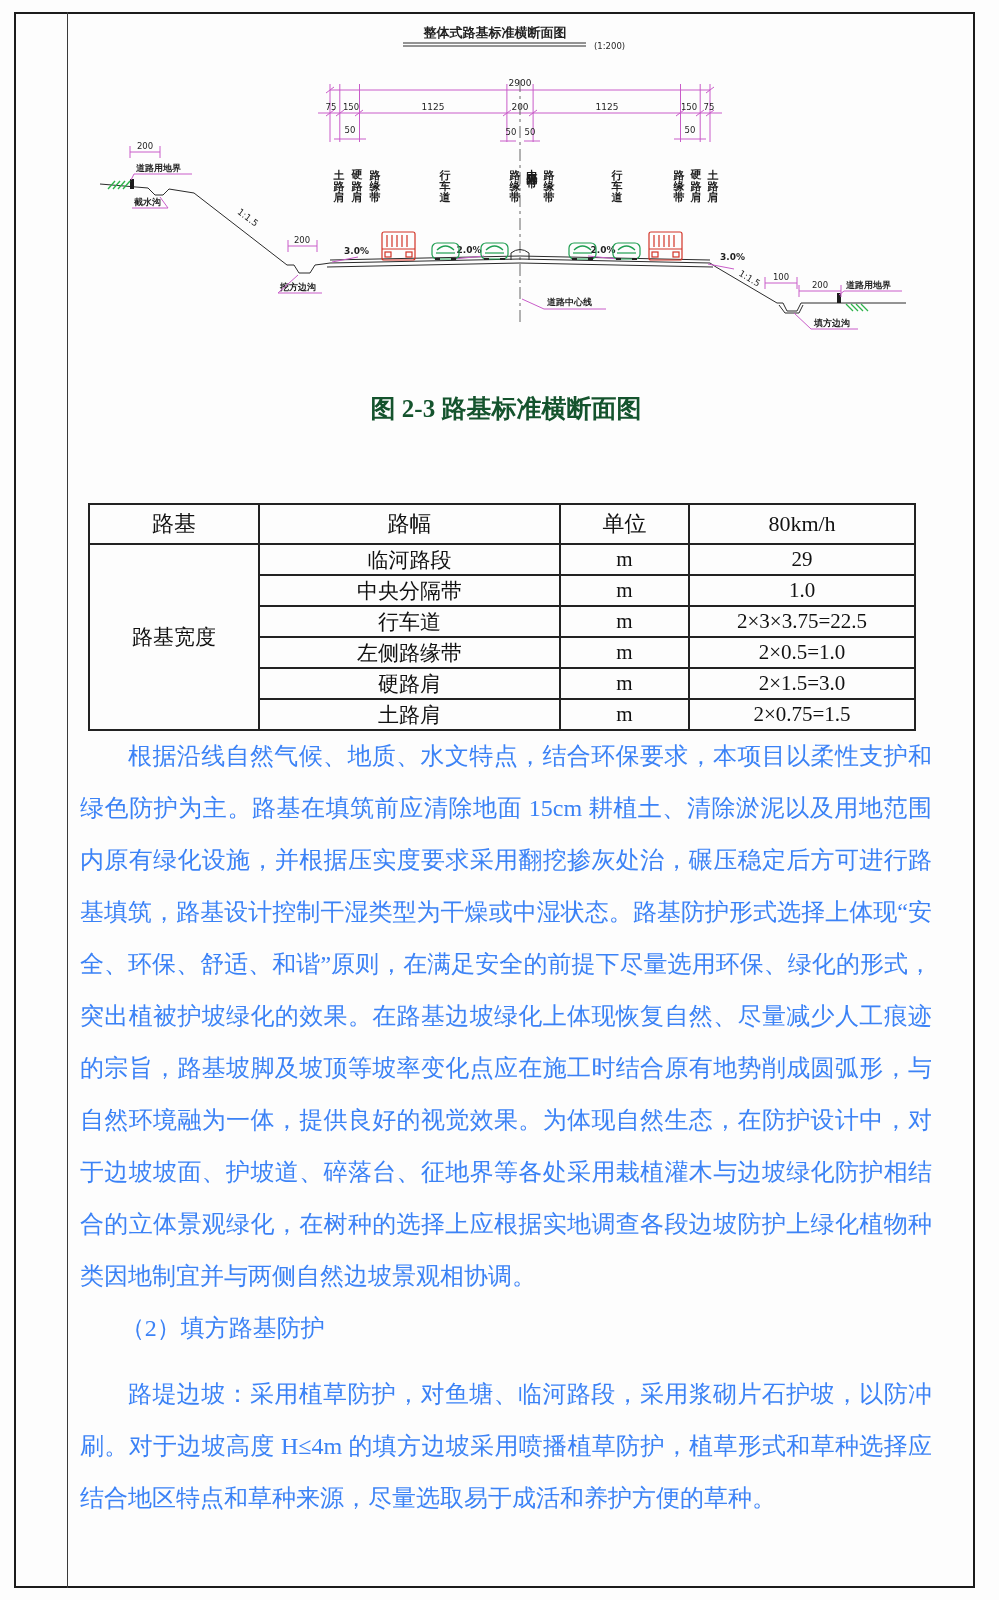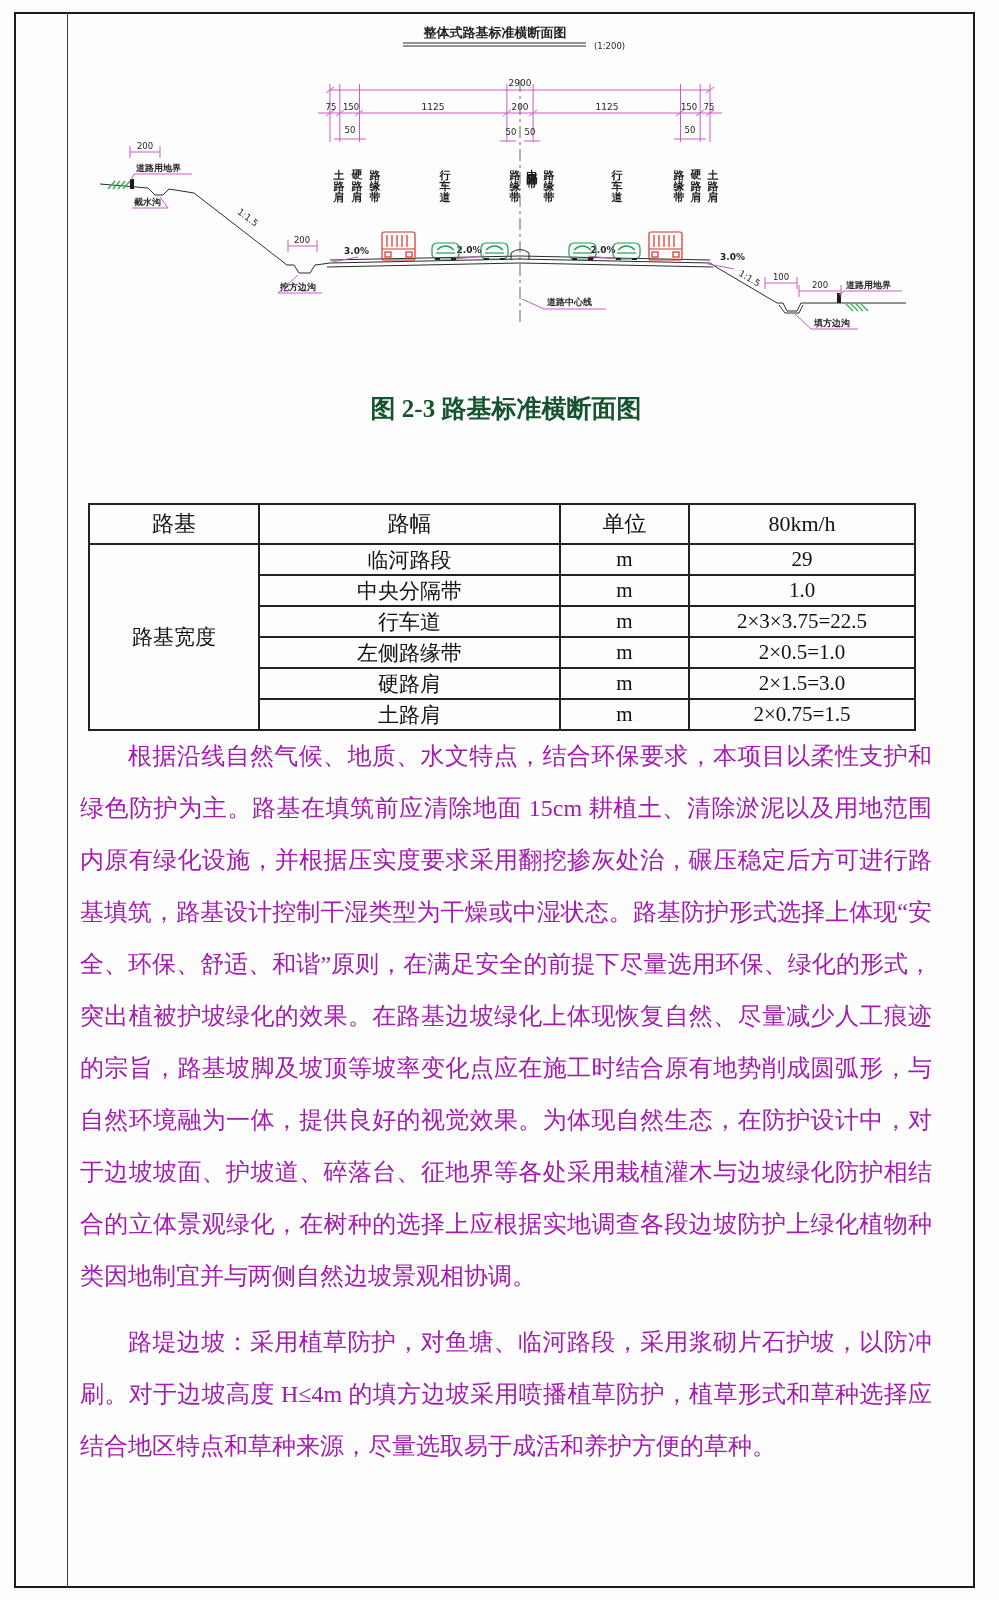--- a/index.html
+++ b/index.html
@@ -22,21 +22,21 @@
                  font-size:25px; font-weight:bold; color:#111; }
 
   table.spec { position:absolute; left:88px; top:503px; width:826px; border-collapse:collapse;
                table-layout:fixed; font-size:22px; color:#111; }
   table.spec th, table.spec td { border:2px solid #222; text-align:center; vertical-align:middle;
                font-weight:normal; padding:0; }
   table.spec tr.hdr { height:40px; }
   table.spec tr.row { height:31px; font-size:21px; }
   .col1 { width:170px; } .col2 { width:301px; } .col3 { width:129px; } .col4 { width:226px; }
 
-  .bodytext { position:absolute; left:80px; top:730px; width:852px; color:#a21caf;
+  .bodytext { position:absolute; left:80px; top:730px; width:852px; color:#3b82f6;
               font-size:24px; line-height:52px; text-align:justify; text-justify:inter-ideograph; }
   .bodytext p.p1 { text-indent:2em; }
   .bodytext p.p2 { text-indent:1.7em; }
   .bodytext p.p3 { text-indent:2em; margin-top:14px; }
 
   .watermark { position:absolute; left:688px; top:1472px; font-size:45px; letter-spacing:2px;
                font-family:"Liberation Sans", sans-serif; color:rgba(210,210,210,0.78);
                text-shadow:0 0 1px rgba(150,150,150,0.7); z-index:5; pointer-events:none; }
 
   svg text { font-family:"DejaVu Sans", sans-serif; fill:#1f1f1f; }
@@ -304,16 +304,17 @@
     <tr class="row">
       <td>土路肩</td>
       <td>m</td>
       <td>2×0.75=1.5</td>
     </tr>
   </tbody>
     </table>
 
   <div class="bodytext">
     <p class="p1">根据沿线自然气候、地质、水文特点，结合环保要求，本项目以柔性支护和绿色防护为主。路基在填筑前应清除地面 15cm 耕植土、清除淤泥以及用地范围内原有绿化设施，并根据压实度要求采用翻挖掺灰处治，碾压稳定后方可进行路基填筑，路基设计控制干湿类型为干燥或中湿状态。路基防护形式选择上体现“安全、环保、舒适、和谐”原则，在满足安全的前提下尽量选用环保、绿化的形式，突出植被护坡绿化的效果。在路基边坡绿化上体现恢复自然、尽量减少人工痕迹的宗旨，路基坡脚及坡顶等坡率变化点应在施工时结合原有地势削成圆弧形，与自然环境融为一体，提供良好的视觉效果。为体现自然生态，在防护设计中，对于边坡坡面、护坡道、碎落台、征地界等各处采用栽植灌木与边坡绿化防护相结合的立体景观绿化，在树种的选择上应根据实地调查各段边坡防护上绿化植物种类因地制宜并与两侧自然边坡景观相协调。</p>
+    <p class="p2">（2）填方路基防护</p>
     <p class="p3">路堤边坡：采用植草防护，对鱼塘、临河路段，采用浆砌片石护坡，以防冲刷。对于边坡高度 H≤4m 的填方边坡采用喷播植草防护，植草形式和草种选择应结合地区特点和草种来源，尽量选取易于成活和养护方便的草种。</p>
   </div>
 
 </div>
 
 </body></html>

